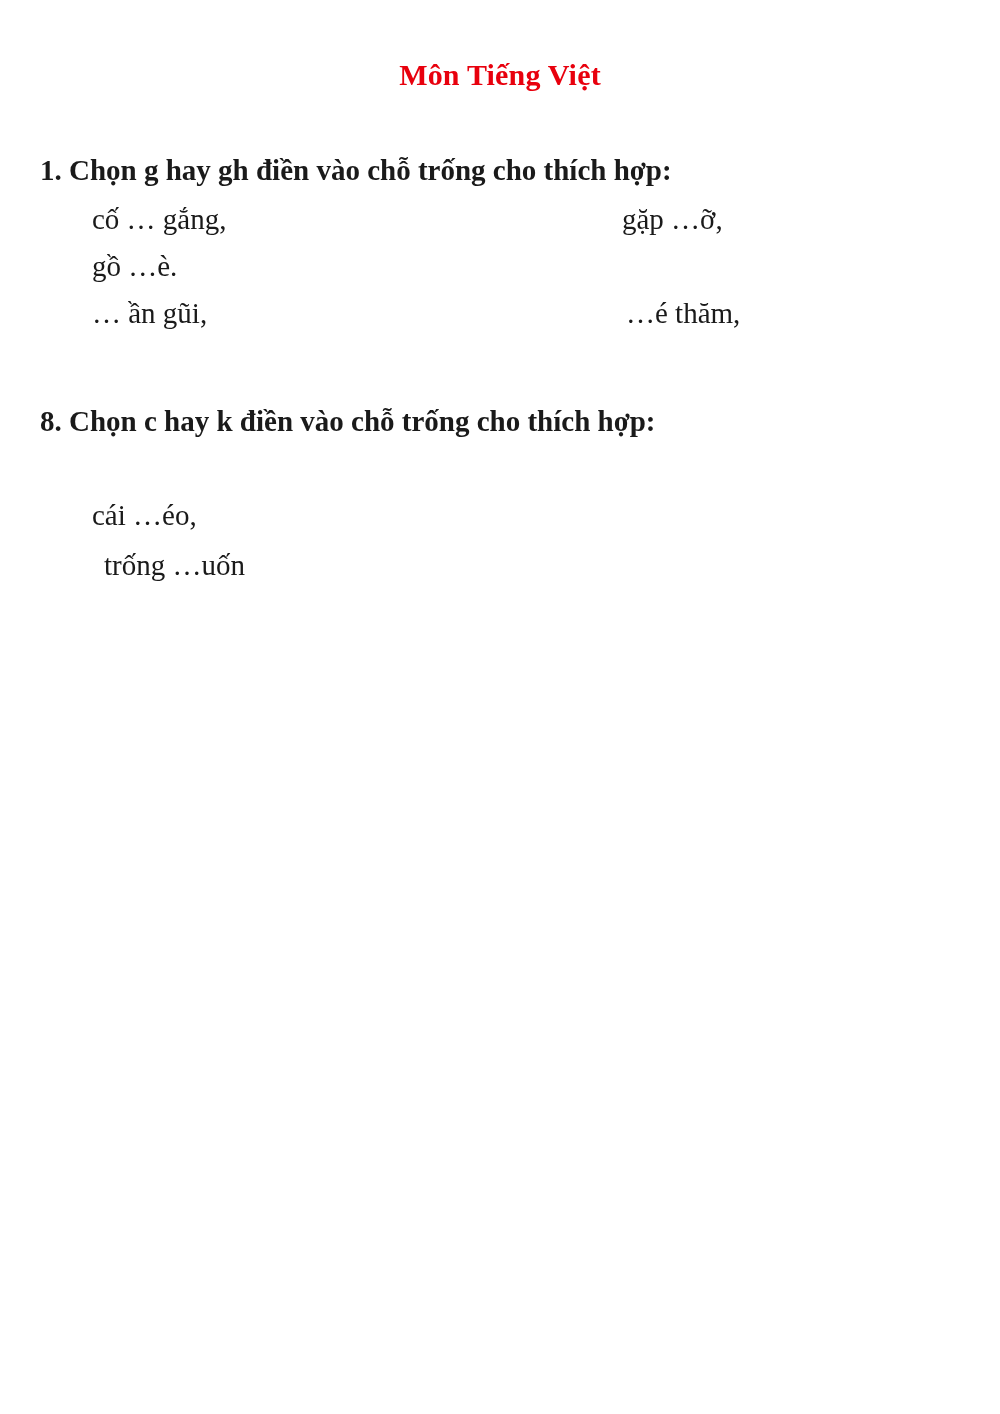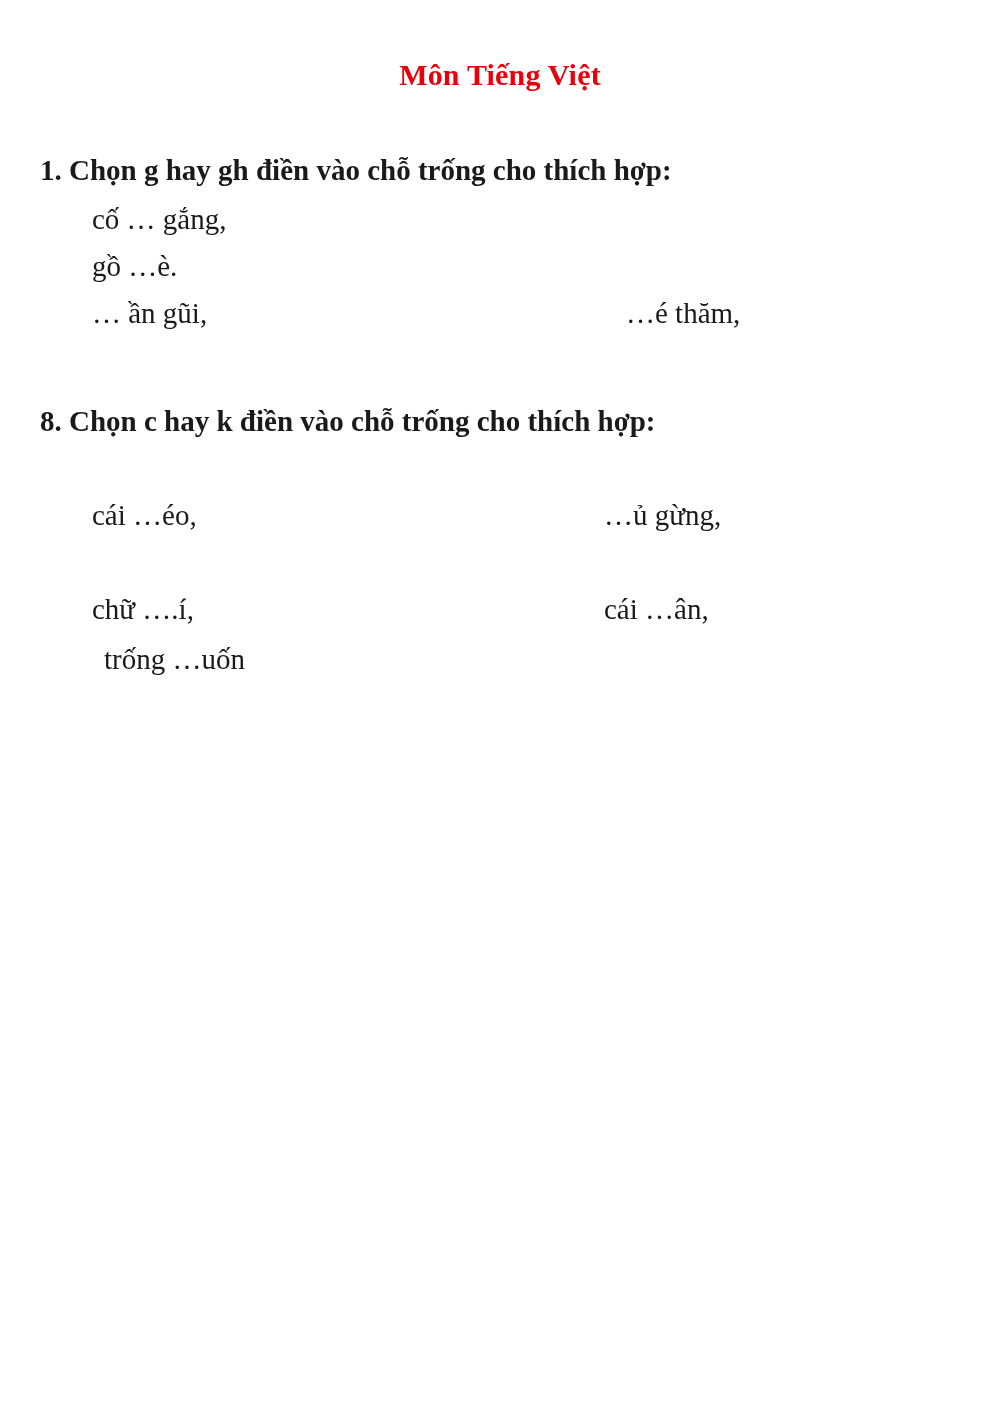--- a/index.html
+++ b/index.html
@@ -77,42 +77,38 @@
 
 <div class="page">
 
   <div class="doc-title">Môn Tiếng Việt</div>
 
   <div class="exercise ex1">
     <div class="ex-heading">1. Chọn g hay gh điền vào chỗ trống cho thích hợp:</div>
     <div class="ex-rows">
       <div class="ex-row">
         <span class="col-left">cố … gắng,</span>
+        <span class="col-right">gặp …ỡ,</span>
       </div>
       <div class="ex-row">
         <span class="col-left">gồ …è.</span>
         <span class="col-right"></span>
       </div>
       <div class="ex-row">
         <span class="col-left">… ần gũi,</span>
         <span class="col-right indent-a">…é thăm,</span>
       </div>
     </div>
   </div>
 
   <div class="exercise second ex2">
     <div class="ex-heading">8. Chọn c hay k điền vào chỗ trống cho thích hợp:</div>
     <div class="ex-rows">
       <div class="ex-row">
         <span class="col-left">cái …éo,</span>
-        <span class="col-right">…ủ gừng,</span>
-      </div>
-      <div class="ex-row">
-        <span class="col-left">chữ ….í,</span>
-        <span class="col-right">cái …ân,</span>
       </div>
       <div class="ex-row">
         <span class="col-right indent-b">trống …uốn</span>
       </div>
     </div>
   </div>
 
 </div>
 
 </body></html>

